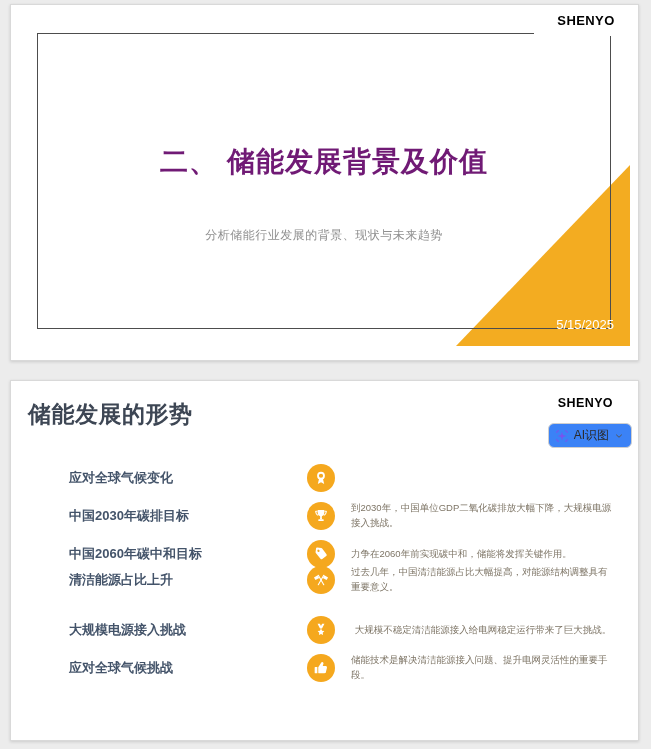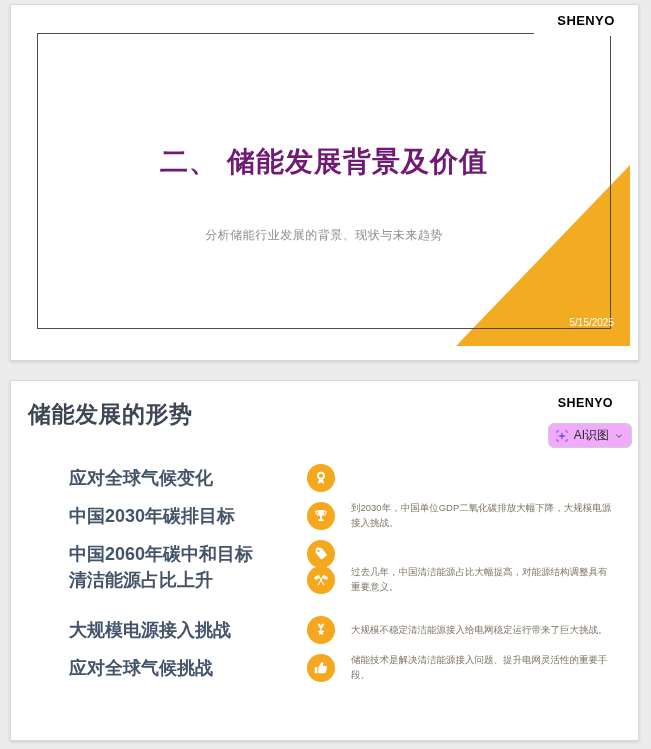--- a/index.html
+++ b/index.html
@@ -37,55 +37,55 @@
   .slide1-title{
     position:absolute;left:26px;top:138px;width:574px;text-align:center;
     font-size:28px;font-weight:bold;color:#701a75;letter-spacing:1px;z-index:2;
   }
   .slide1-subtitle{
     position:absolute;left:26px;top:222px;width:574px;text-align:center;
     font-size:12px;color:#8F8F8F;letter-spacing:.5px;z-index:2;
   }
   .slide1-date{
     position:absolute;left:545px;top:312px;width:58px;text-align:right;
-    font-size:10px;color:#fff;z-index:3;
+    font-size:13px;color:#fff;z-index:3;
   }
 
   
   .slide2-title{
     position:absolute;left:17px;top:18px;
     font-size:23px;font-weight:bold;color:#3D4654;letter-spacing:.5px;
   }
   .logo-box2{position:absolute;top:12px;right:25px;}
   .logo-box2 .logo-text{font-size:12.5px;}
   .ai-button{
     position:absolute;top:42px;right:6px;height:25px;padding:0 7px 0 6px;
-    background:#f0abfc;border:1px solid #cfcfcf;border-radius:6px;
+    background:#3b82f6;border:1px solid #cfcfcf;border-radius:6px;
     display:flex;align-items:center;gap:5px;cursor:pointer;
     font-family:inherit;
   }
   .ai-button span{font-size:12px;color:#2b2b2b;}
   .rows{position:absolute;left:0;top:0;width:629px;height:100%;}
   .row{position:absolute;left:0;width:629px;height:38px;}
   .row-label{
     position:absolute;left:58px;top:50%;transform:translateY(-50%);
-    font-size:18px;font-weight:bold;color:#44546A;white-space:nowrap;
+    font-size:13px;font-weight:bold;color:#44546A;white-space:nowrap;
   }
   .row-icon{
     position:absolute;left:296px;top:50%;transform:translateY(-50%);
     width:28px;height:28px;border-radius:50%;background:#F5A81E;
     display:flex;align-items:center;justify-content:center;
   }
   .row-icon svg{width:16px;height:16px;display:block;}
   .row-desc{
     position:absolute;left:340px;top:50%;transform:translateY(-50%);
     width:264px;font-size:9.5px;color:#7E7566;line-height:1.55;
   }
   .r1{top:78px;} .r2{top:116px;} .r3{top:154px;}
-  .r4{top:180px;padding-left:29px;} .r5{top:230px;} .r6{top:268px;}
+  .r4{top:180px;padding-left:29px;} .r5{top:230px;text-align:center;} .r6{top:268px;}
 </style>
 </head>
 <body>
 
 <div class="card card1">
   <div class="triangle"></div>
   <div class="frame"></div>
   <div class="logo-box1">
     <span class="logo-text">SHENYO</span>
   </div>
@@ -137,20 +137,21 @@
       <div class="row-desc">到2030年，中国单位GDP二氧化碳排放大幅下降，大规模电源接入挑战。</div>
     </div>
 
     <div class="row r3">
       <div class="row-label">中国2060年碳中和目标</div>
       <div class="row-icon">
         <svg viewBox="0 0 24 24">
           <path fill="#fff" fill-rule="evenodd" transform="rotate(8 12 12)" d="M3.5 4.5 A1.5 1.5 0 0 1 5 3 h6.2 a2 2 0 0 1 1.4 0.6 l7.6 7.6 a2 2 0 0 1 0 2.8 l-5.2 5.2 a2 2 0 0 1 -2.8 0 L4.1 11.6 a2 2 0 0 1 -0.6 -1.4 Z M7.6 6 a1.7 1.7 0 1 0 0 3.4 a1.7 1.7 0 0 0 0 -3.4 Z"></path>
         </svg>
       </div>
+      <div class="row-desc">力争在2060年前实现碳中和，储能将发挥关键作用。</div>
     </div>
 
     <div class="row r4">
       <div class="row-label">清洁能源占比上升</div>
       <div class="row-icon">
         <svg viewBox="0 0 24 24" fill="#fff">
           <g transform="rotate(30 12 12)">
             <rect x="11.2" y="3" width="1.7" height="18" rx="0.8"></rect>
             <path d="M12.9 3.4 h6.4 v4.6 h-6.4 Z"></path>
           </g>

